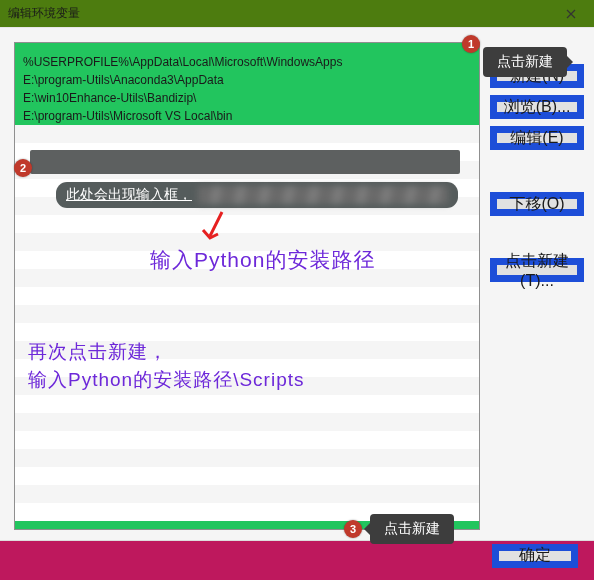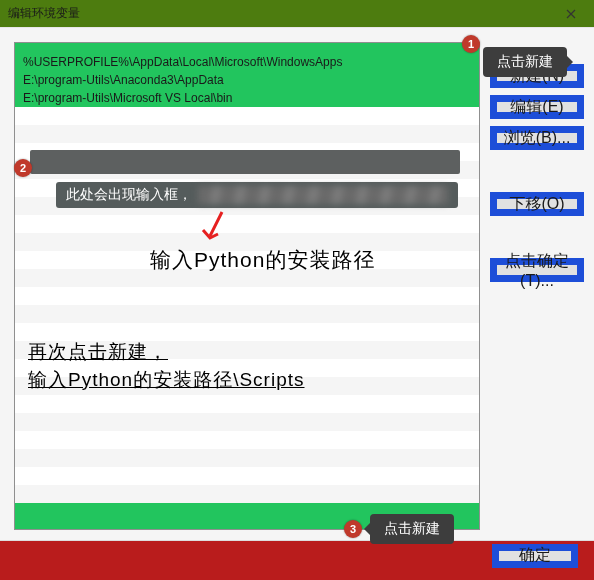--- a/index.html
+++ b/index.html
@@ -86,21 +86,21 @@
   }
   .spacer-s { height: 28px; }
   .spacer-m { height: 28px; }
   .bottombar {
     height: 40px;
     display: flex;
     justify-content: flex-end;
     align-items: center;
     gap: 10px;
     padding: 0 16px 10px 0;
-    background: #b91c1c;
+    background: #be185d;
     border-top: 1px solid #ddd;
   }
   .bottombar .btn { width: 86px; height: 24px; }
   
   .callout-num {
     position: absolute;
     width: 18px; height: 18px;
     border-radius: 50%;
     background: #c0392b;
     color: #fff;
@@ -134,49 +134,50 @@
     border: 6px solid transparent;
     border-left-color: #3d3d3d;
   }
   .input-hint-bubble {
     position: absolute;
     left: 56px; top: 154px;
     background: #555c5c;
     color: #fff;
     font-size: 14px;
     padding: 4px 10px;
-    border-radius: 3px;
+    border-radius: 11px;
     z-index: 28;
     display: flex;
     align-items: flex-start;
     gap: 6px;
+    text-decoration: underline;
   }
   .blur-strip {
     width: 250px; height: 18px;
     background: repeating-linear-gradient(100deg,#6a6a6a 0,#6a6a6a 14px,#7a7a7a 14px,#7a7a7a 24px);
     filter: blur(3px);
     border-radius: 2px;
   }
   .red-arrow {
     position: absolute;
     left: 200px; top: 180px;
     width: 32px; height: 38px;
     z-index: 27;
   }
   .red-arrow svg { width:100%; height:100%; }
   .big-red {
     position: absolute;
-    color: #000000;
+    color: #6d28d9;
     font-size: 21px;
     font-weight: 400;
     letter-spacing: 1px;
     z-index: 26;
   }
   .big-red.l1 { left: 150px; top: 218px; }
-  .big-red.l2 { left: 28px; top: 310px; line-height: 1.45; font-size:19px;text-decoration:underline;}
+  .big-red.l2 { left: 28px; top: 310px; line-height: 1.45; font-size:19px;}
 </style>
 </head>
 <body>
 
 <div class="window">
 
   <div class="titlebar">
     <span class="title">编辑环境变量</span>
     <div class="close">
       <svg width="10" height="10" viewBox="0 0 10 10">
@@ -184,20 +185,21 @@
         </svg>
     </div>
   </div>
 
   <div class="body">
 
     <div class="listbox">
       <div class="pad">
         <div class="row">%USERPROFILE%\AppData\Local\Microsoft\WindowsApps</div>
         <div class="row">E:\program-Utils\Anaconda3\AppData</div>
+        <div class="row">E:\win10Enhance-Utils\Bandizip\</div>
         <div class="row">E:\program-Utils\Microsoft VS Local\bin</div>
 
         <div class="alt-row"></div>
           <div class="alt-row"></div>
           <div class="alt-row"></div>
           <div class="alt-row"></div>
           <div class="alt-row"></div>
           <div class="alt-row"></div>
           <div class="alt-row"></div>
           <div class="alt-row"></div>
@@ -213,26 +215,26 @@
           <div class="alt-row"></div>
           <div class="alt-row"></div>
           <div class="alt-row"></div>
           <div class="alt-row"></div>
           <div class="alt-row"></div>
       </div>
     </div>
 
     <div class="sidebar">
       <div class="btn">新建(N)</div>
+      <div class="btn">浏览(B)...</div>
       <div class="btn">编辑(E)</div>
-      <div class="btn">浏览(B)...</div>
       <div class="spacer-s"></div>
       <div class="btn">下移(O)</div>
       <div class="spacer-m"></div>
-      <div class="btn">点击确定(T)...</div>
+      <div class="btn">点击新建(T)...</div>
     </div>
 
     <div class="callout-num" style="left:462px; top:7px;">1</div>
     <div class="callout-bubble lt" style="left:483px; top:19px;">点击新建</div>
 
     <div class="callout-num" style="left:14px; top:131px;">2</div>
     <div class="input-hint-bubble">
       <span>此处会出现输入框，</span>
       <div class="blur-strip"></div>
     </div>

